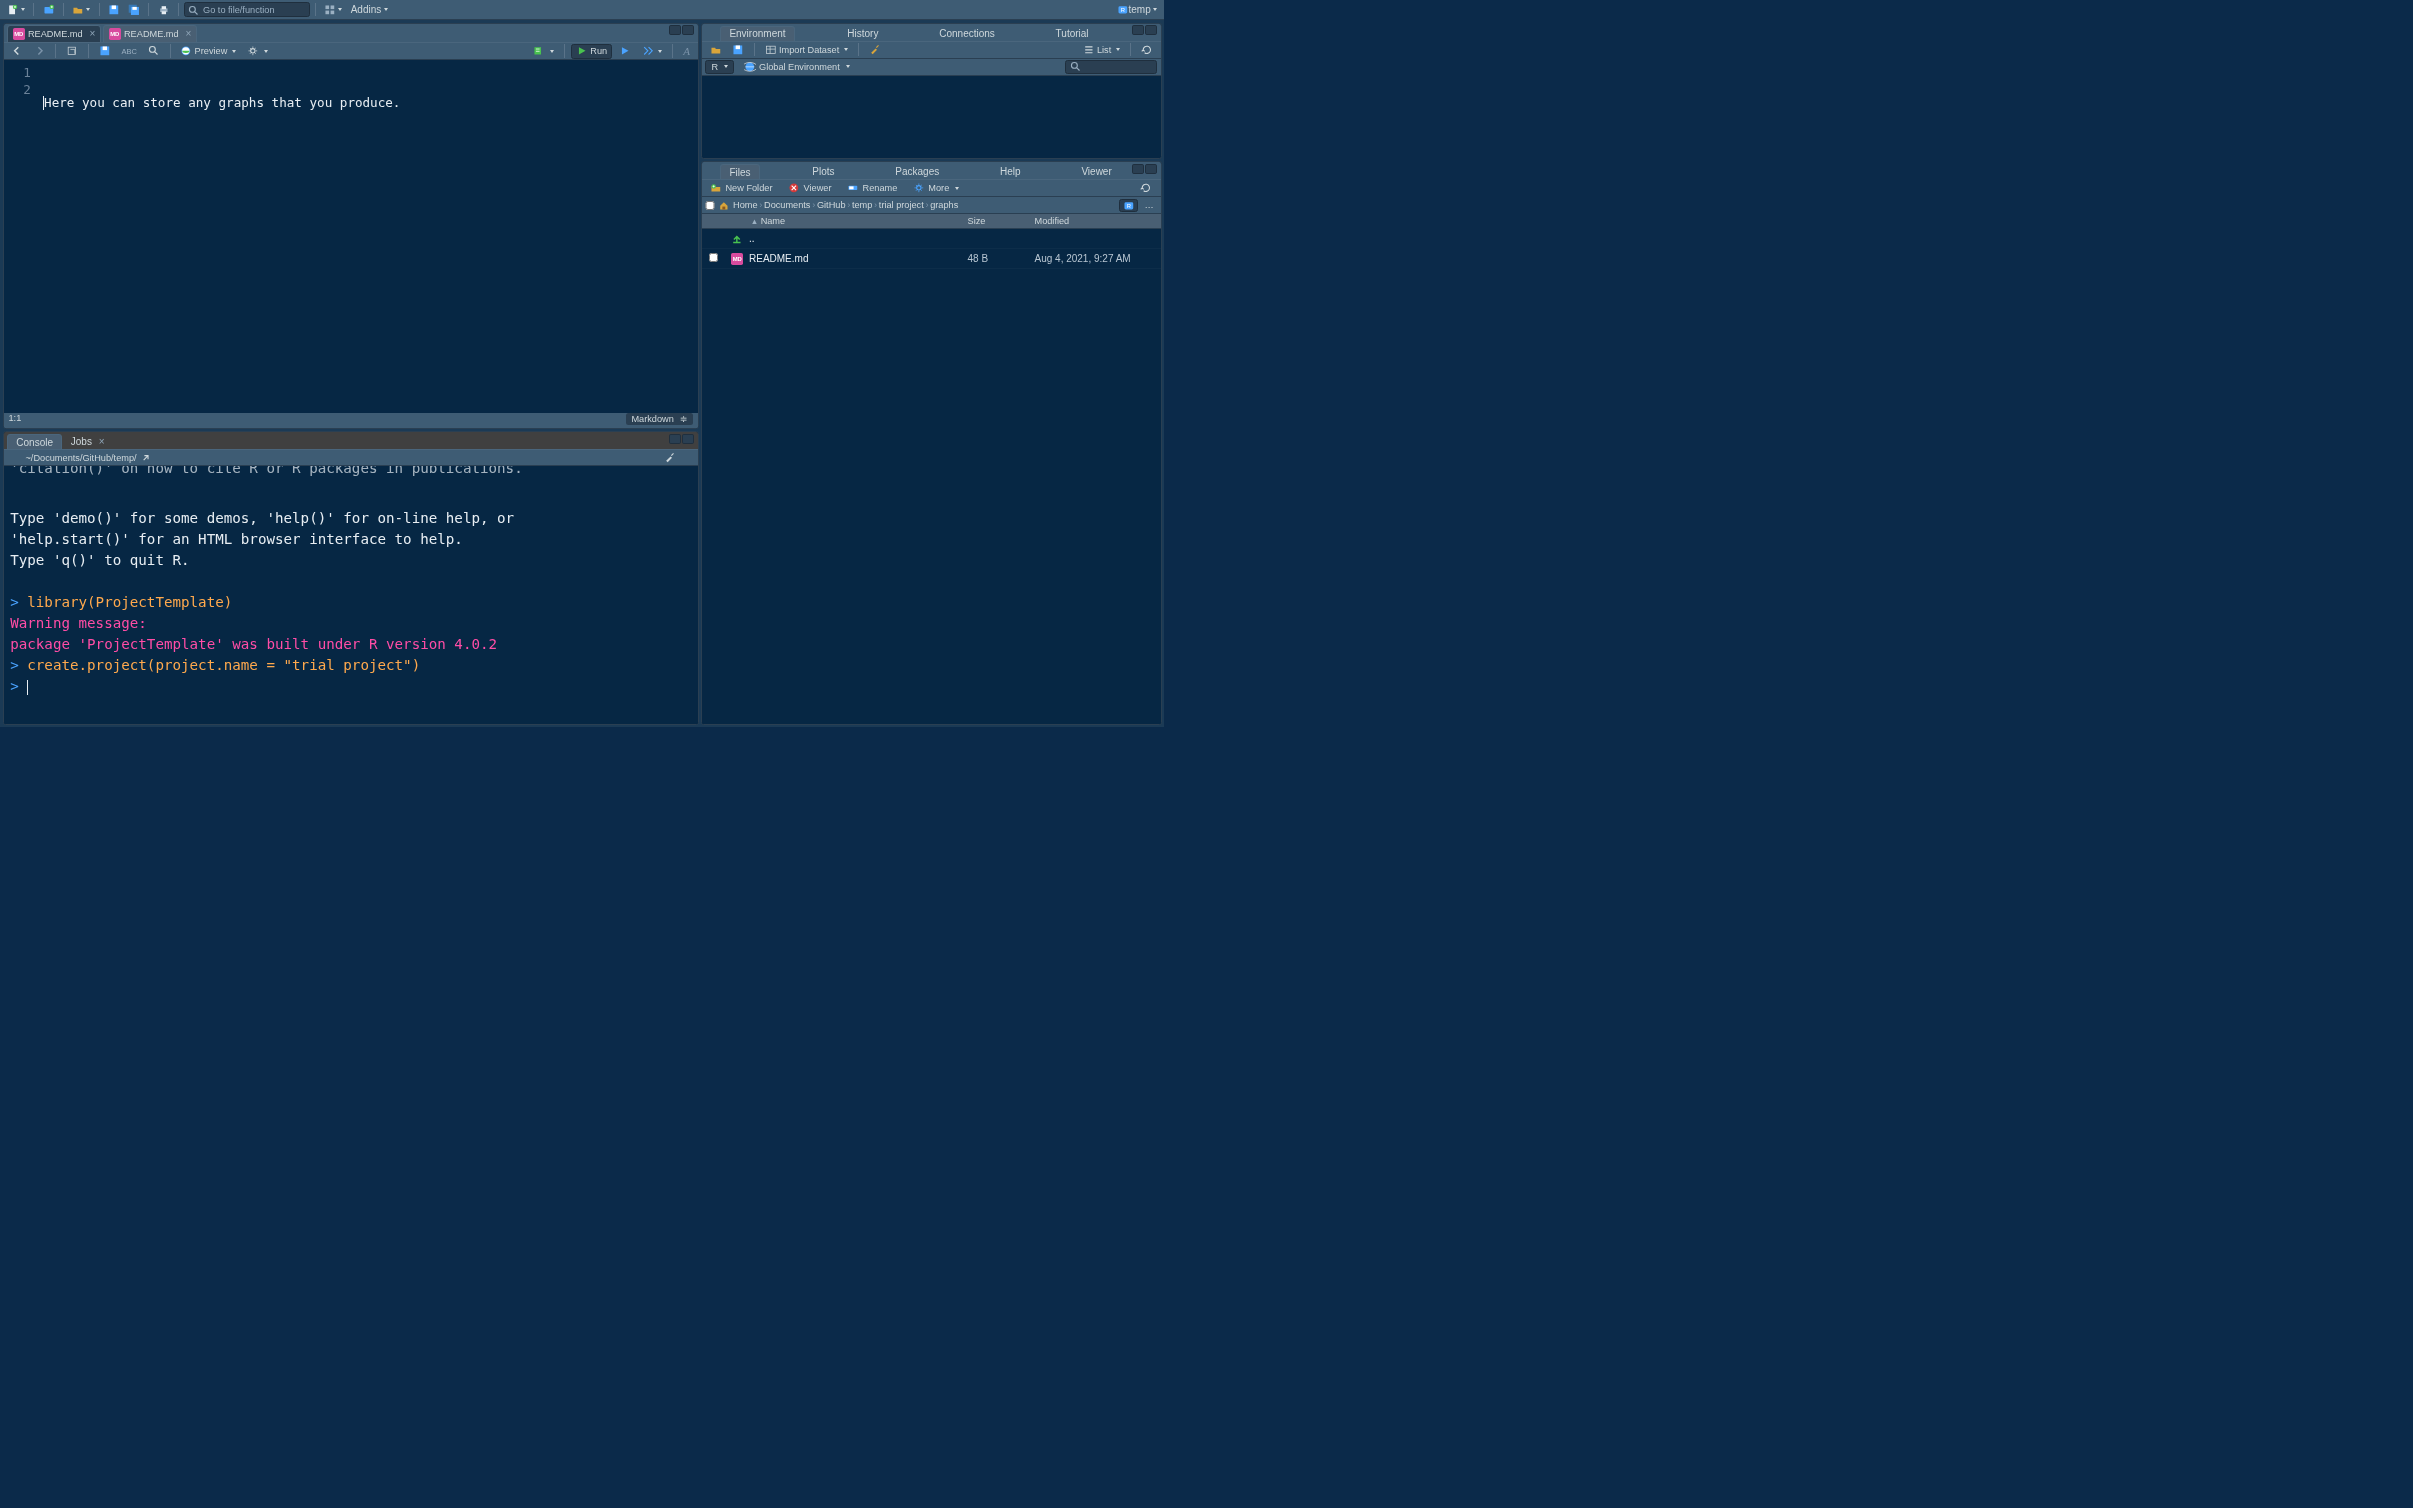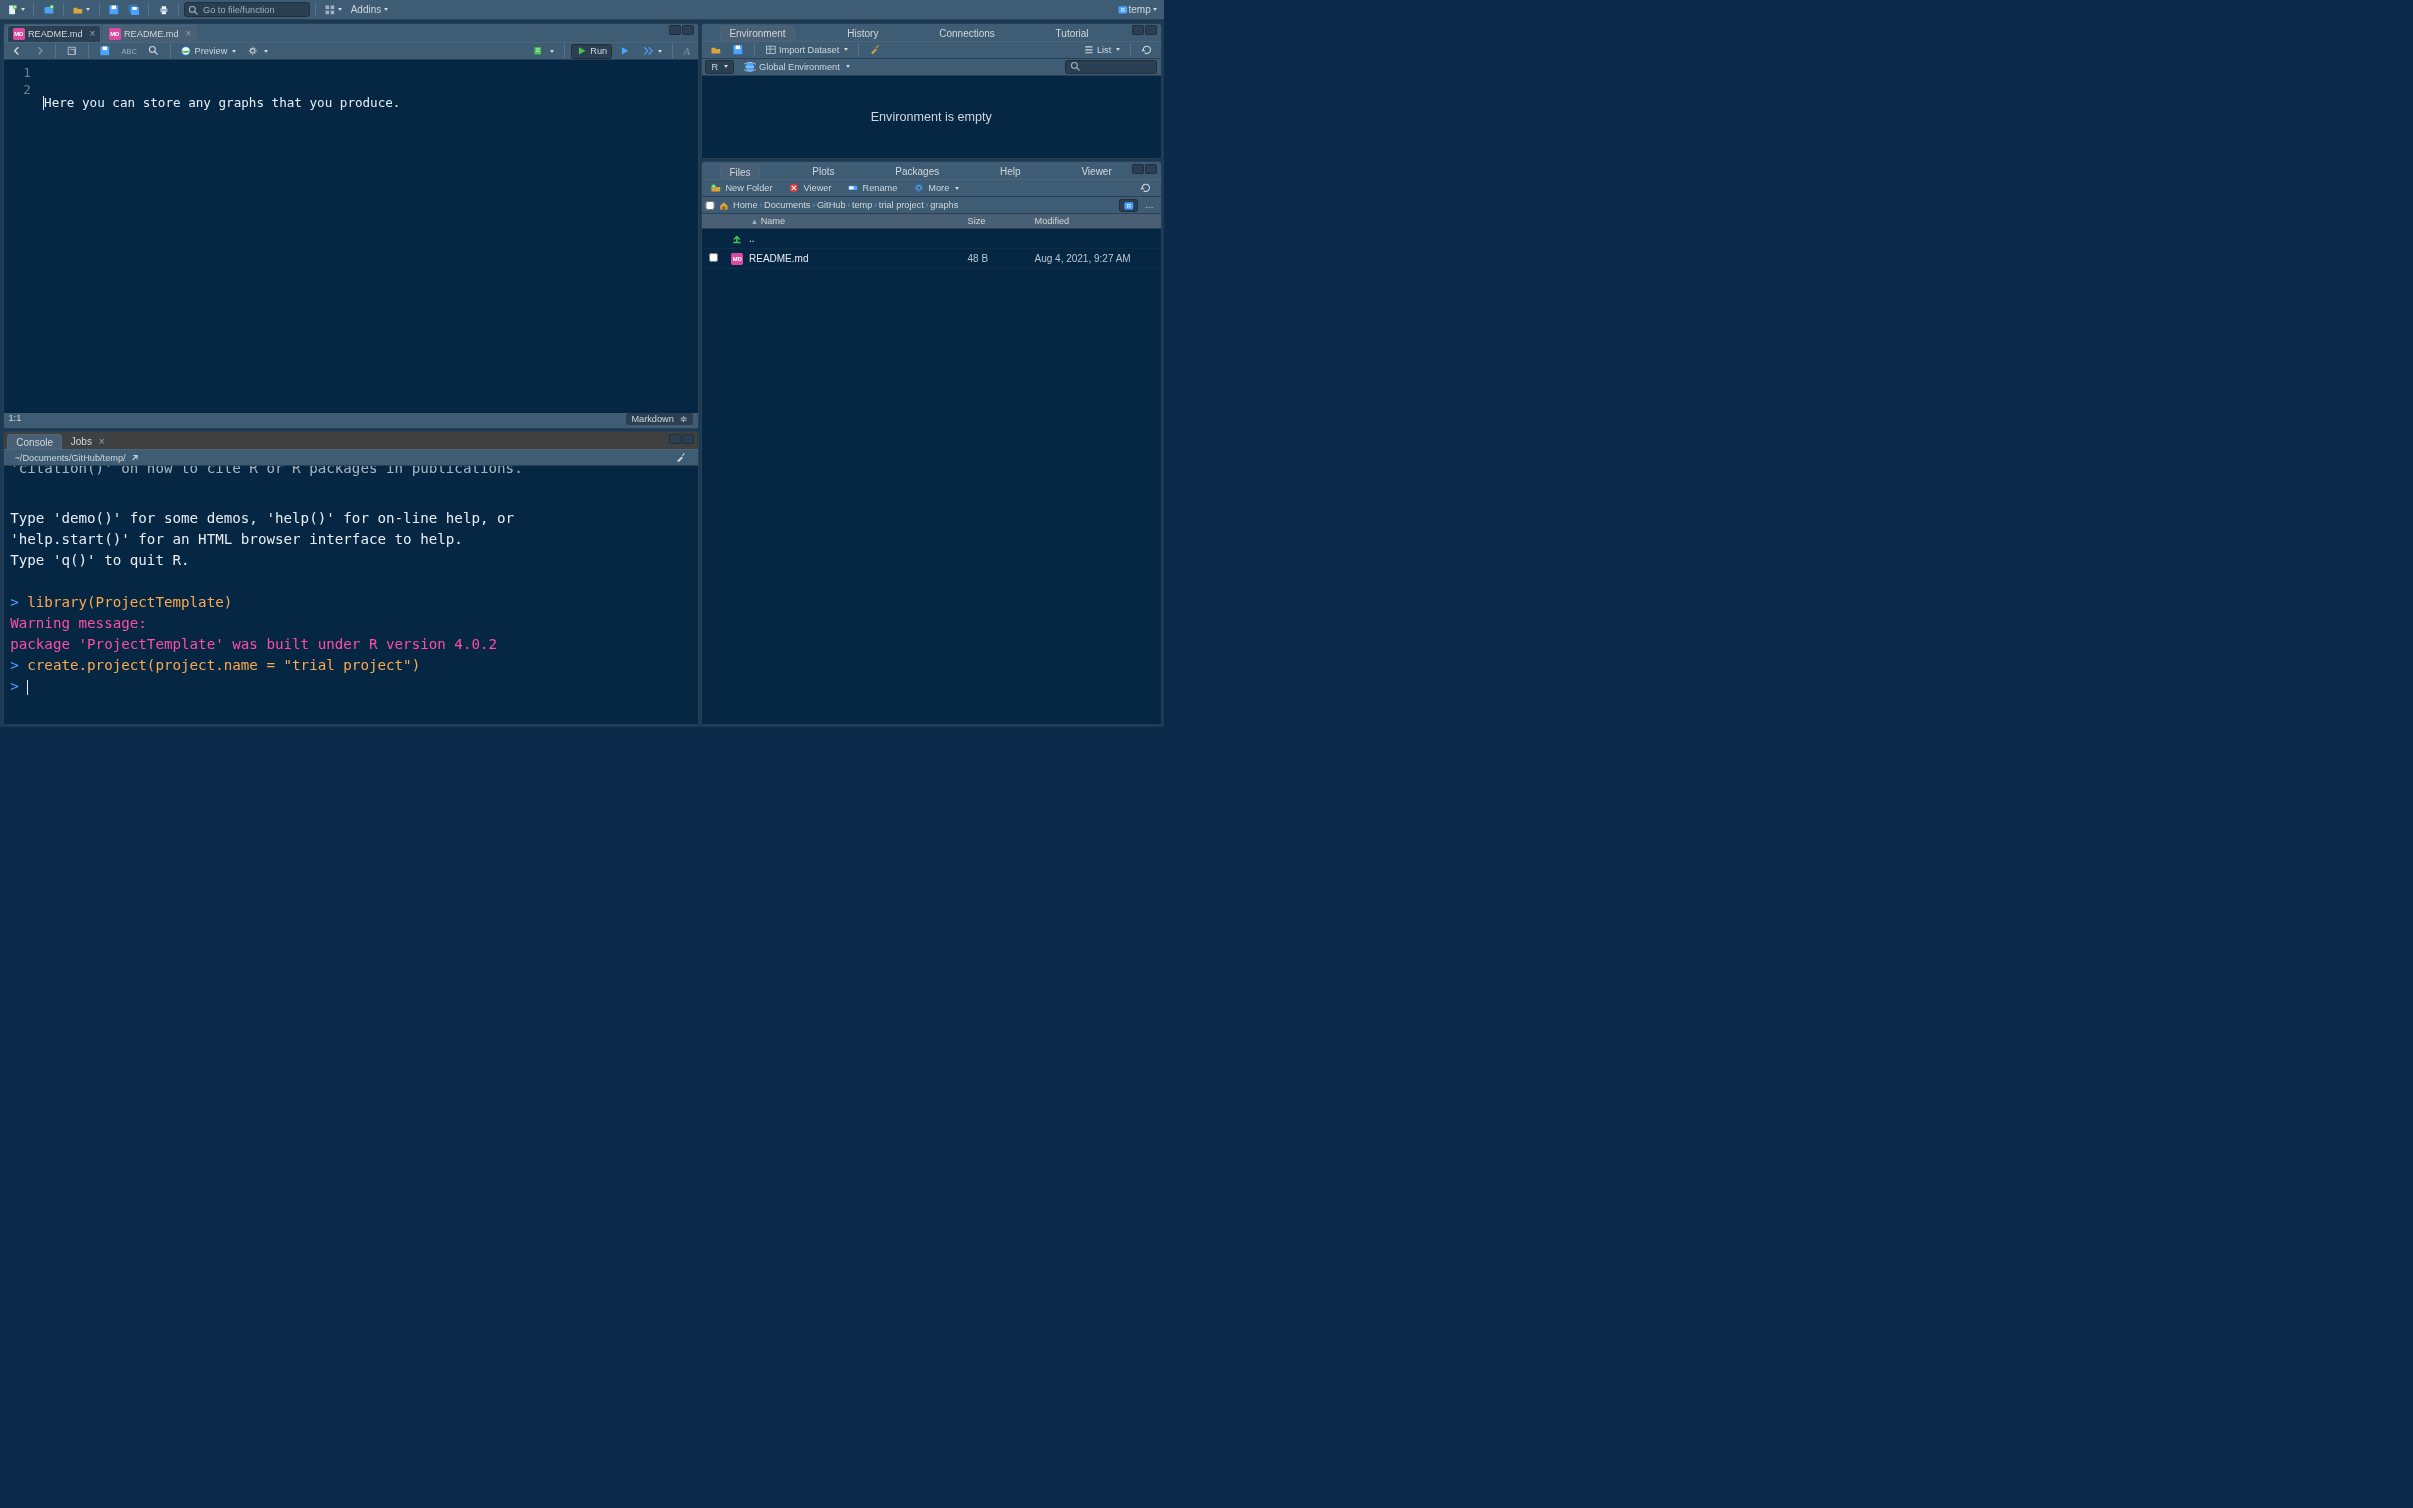--- a/index.html
+++ b/index.html
@@ -164,21 +164,21 @@
   position: relative;
 }
 .ctab {
   height: 15px; padding: 0 8.4px; font-size: 10px; color:#cfd8dc;
   border-radius: 3.4px 3.4px 0 0; display:inline-flex;align-items:center; cursor:pointer;
   gap: 3.4px;
 }
 .ctab.active { background: #495f73; border: 0.8px solid #4a667d; border-bottom:none;}
 .console-path-bar {
   height: 17px; background: #3e5c74; border-top:0.8px solid #4a667d;
-  display:flex;align-items:center; padding: 0 11px; font-size: 9.2px; color:#cfd8dc;
+  display:flex;align-items:center; padding: 0 22px; font-size: 9.2px; color:#cfd8dc;
   border-bottom: 0.8px solid #2a3f52; position:relative;
 }
 .console-body {
   flex:1; padding: 0 6.7px; font-family:"Menlo","Consolas",monospace;
   font-size: 14.2px; line-height: 21px; color:#e8eef3; overflow:hidden;
   background:#062744; white-space: pre-wrap;
 }
 .c-cut { color:#e8eef3; opacity:0.7; position:relative; top:-8.4px; }
 .c-white { color:#e8eef3; }
 .c-prompt { color:#4aa3ff; }
@@ -587,21 +587,20 @@
           <span>Global Environment</span>
           <span class="dropdown-caret"></span>
         </span>
         <div class="env-search">
           <svg class="ic" viewBox="0 0 16 16">
               <circle cx="6" cy="6" r="4" fill="none" stroke="#9bb0c2" stroke-width="1.5"></circle>
               <path d="M9 9l4 4" stroke="#9bb0c2" stroke-width="1.5"></path>
             </svg>
         </div>
       </div>
-      <div class="env-body">Environment is empty</div>
     </div>
 
     <div class="pane files-pane">
       <div class="rp-tabs">
         <div class="rp-tab active">
             <span>Files</span>
           </div>
         <div class="rp-tab">
             <span>Plots</span>
           </div>

